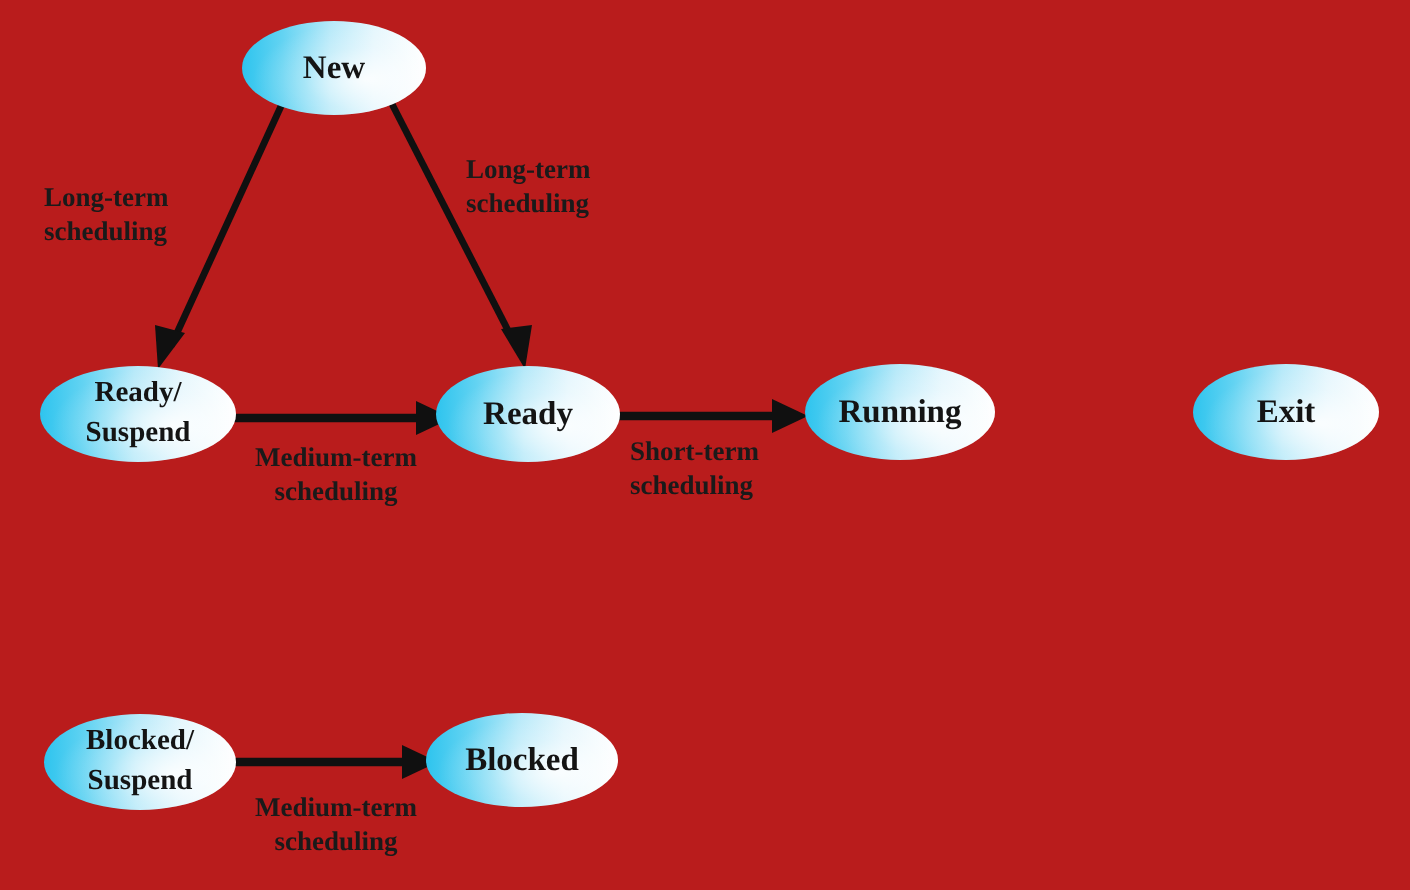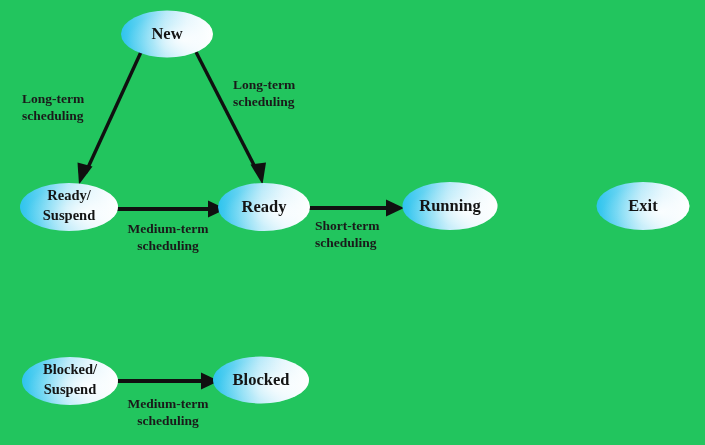--- a/index.html
+++ b/index.html
@@ -10,21 +10,21 @@
   body {
     width: 705px;
     height: 445px;
     font-family: "Liberation Serif", serif;
     overflow: hidden;
   }
   #diagram-root {
     position: relative;
     width: 705px;
     height: 445px;
-    background: #22c55e;
+    background: #b91c1c;
   }
   svg#state-diagram {
     display: block;
     width: 705px;
     height: 445px;
   }
   .node-label {
     font-family: "Liberation Serif", serif;
     font-weight: bold;
     fill: #141414;

